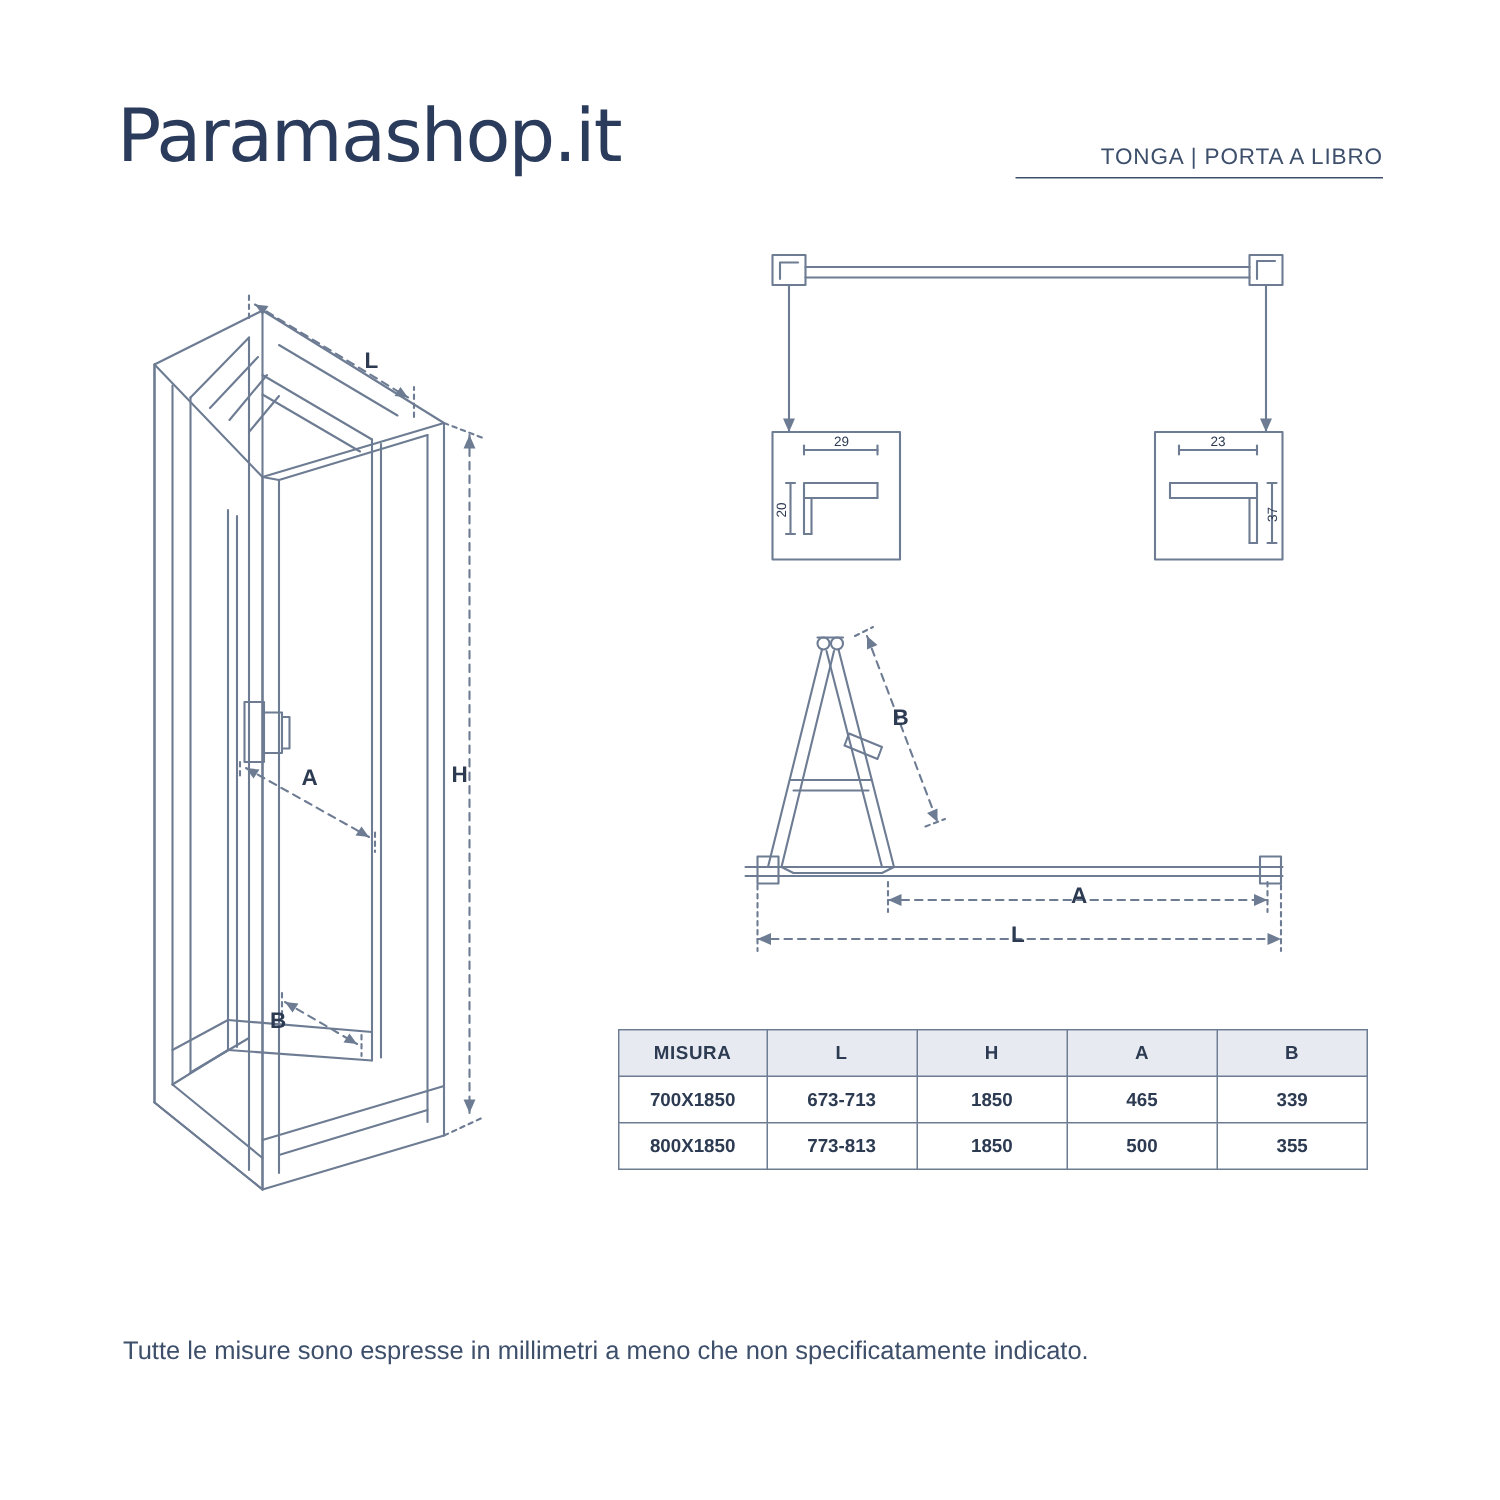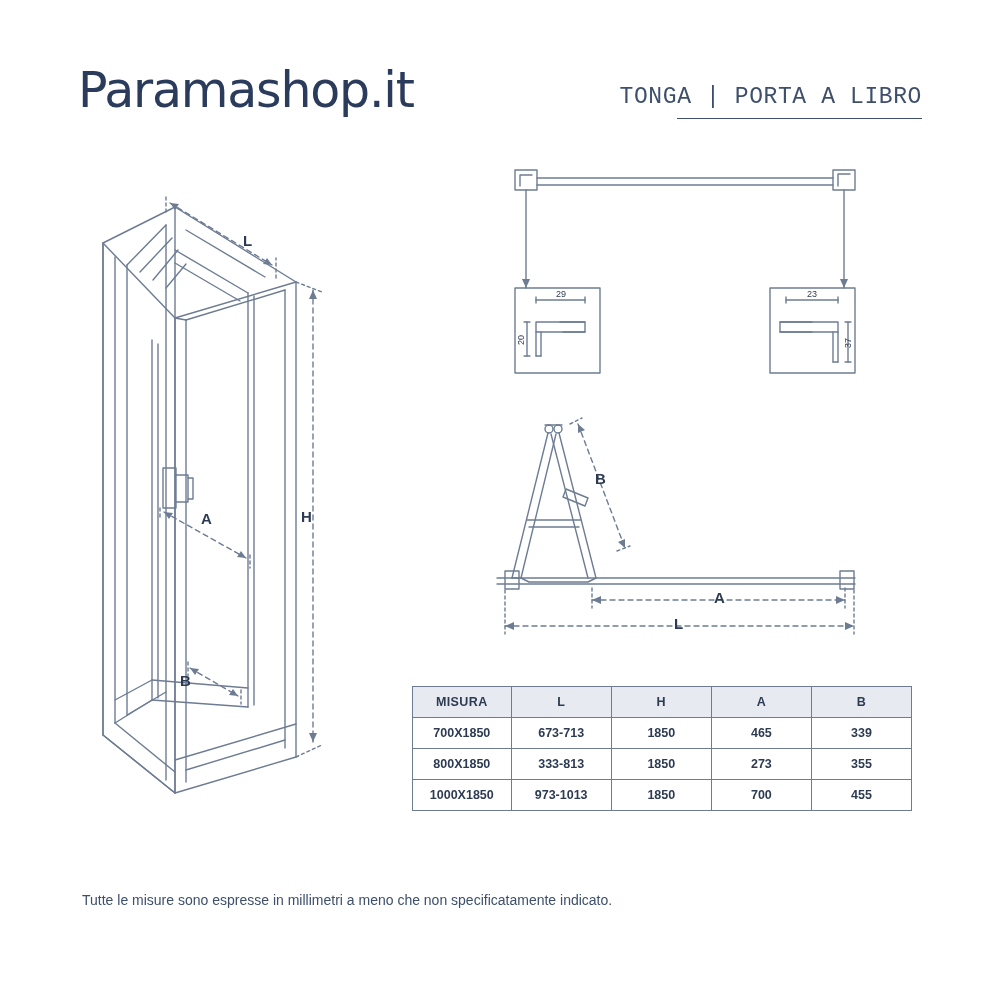--- a/index.html
+++ b/index.html
@@ -27,26 +27,25 @@
     top: 62px;
     font-size: 49px;
     font-weight: normal;
     letter-spacing: -1.2px;
     color: #2a3b5c;
     font-family: "DejaVu Sans", sans-serif;
   }
   .product-title {
     position: absolute;
     right: 78px;
-    top: 84px;
-    font-size: 23px;
+    top: 96px;
+    font-size: 15px;
     letter-spacing: 0.6px;
     color: #3d4f6b;
     white-space: nowrap;
-    font-family: Liberation Mono, monospace;
   }
   .title-rule {
     position: absolute;
     right: 78px;
     top: 118px;
     width: 245px;
     height: 1px;
     background: #3d4f6b;
   }
 
@@ -87,21 +86,21 @@
   .spec-table td.col-l, .spec-table th.col-l { width: 100px; }
   .spec-table td.col-h, .spec-table th.col-h { width: 100px; }
   .spec-table td.col-a, .spec-table th.col-a { width: 100px; }
   .spec-table td.col-b, .spec-table th.col-b { width: 100px; }
 
   
   .notes {
     position: absolute;
     left: 82px;
     top: 888px;
-    font-size: 14px;
+    font-size: 17px;
     line-height: 25px;
     color: #3d4f6b;
   }
   .notes div { white-space: nowrap; }
 
   
   .dim-label {
     position: absolute;
     font-size: 15px;
     font-weight: bold;
@@ -297,31 +296,24 @@
     <tbody>
       <tr>
         <td class="col-misura">700X1850</td>
         <td class="col-l">673-713</td>
         <td class="col-h">1850</td>
         <td class="col-a">465</td>
         <td class="col-b">339</td>
       </tr>
       <tr>
         <td class="col-misura">800X1850</td>
-        <td class="col-l">333-813</td>
+        <td class="col-l">773-813</td>
         <td class="col-h">1850</td>
-        <td class="col-a">273</td>
+        <td class="col-a">500</td>
         <td class="col-b">355</td>
-      </tr>
-      <tr>
-        <td class="col-misura">1000X1850</td>
-        <td class="col-l">973-1013</td>
-        <td class="col-h">1850</td>
-        <td class="col-a">700</td>
-        <td class="col-b">455</td>
       </tr>
     </tbody>
   </table>
 
   <div class="notes">
     <div>Tutte le misure sono espresse in millimetri a meno che non specificatamente indicato.</div>
   </div>
 
 </div>
 

